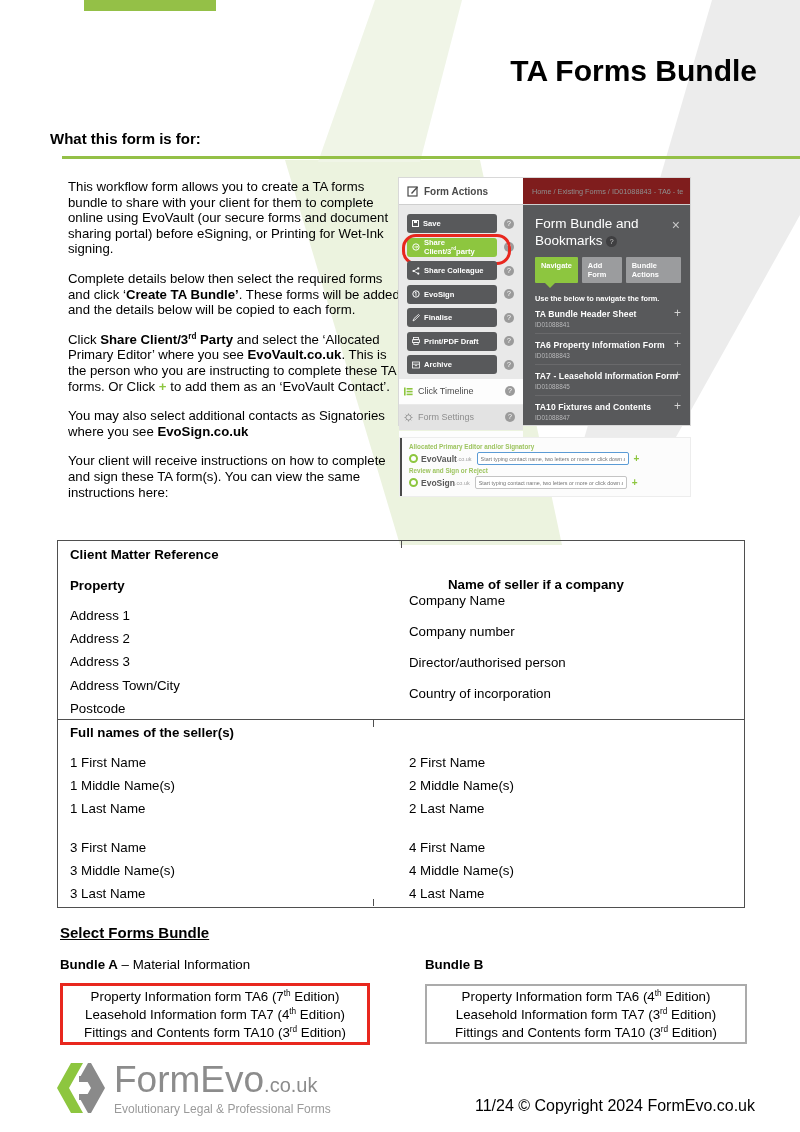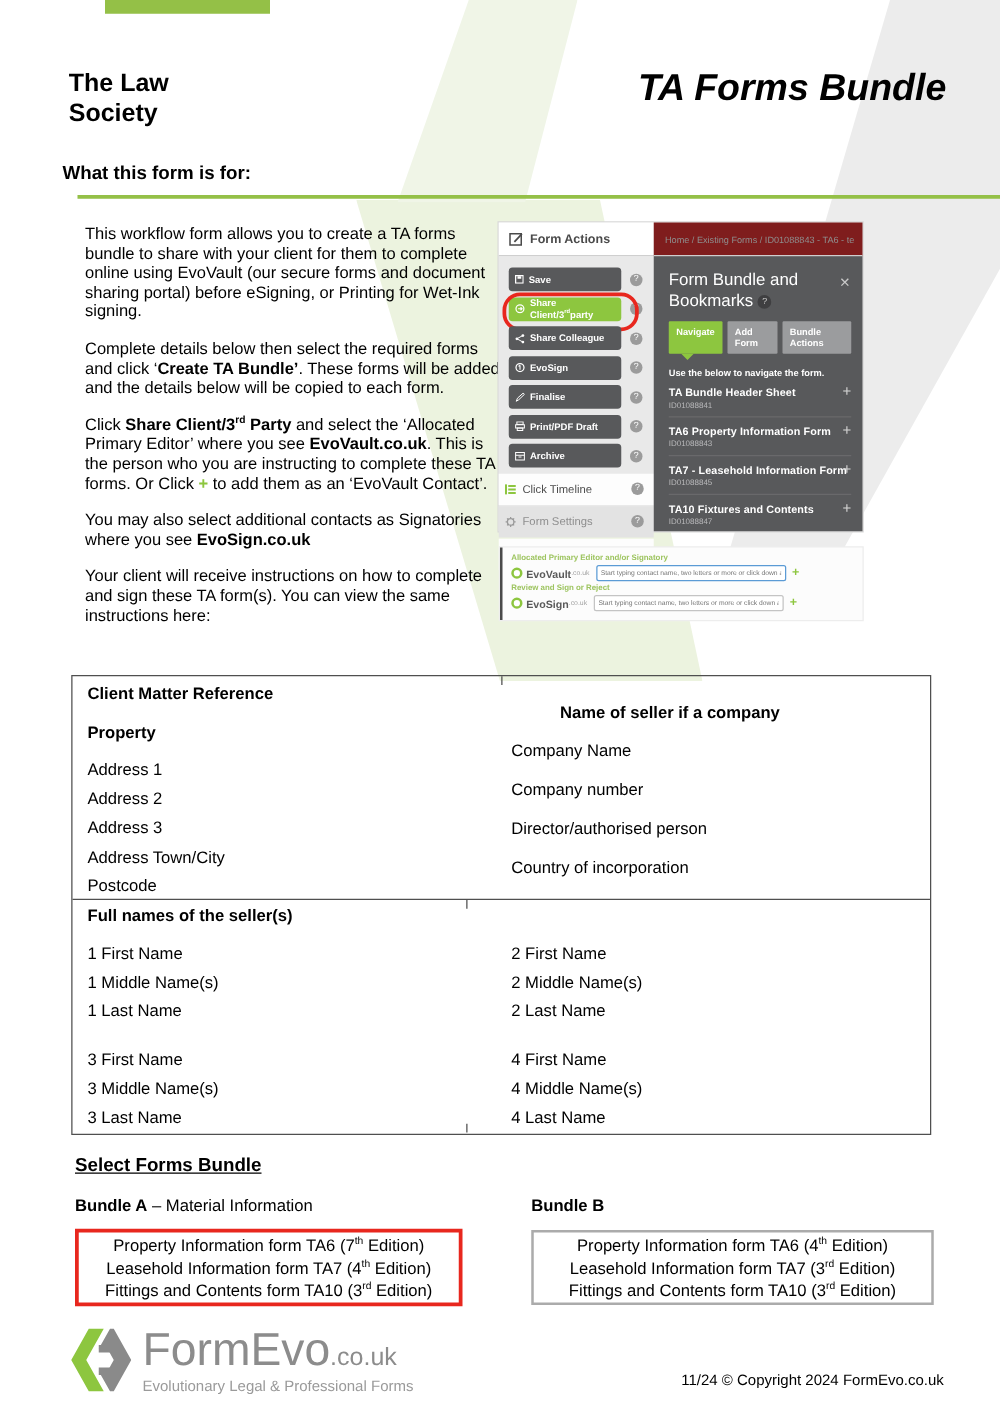--- a/index.html
+++ b/index.html
@@ -14,21 +14,21 @@
     clip-path:polygon(285px 160px,480px 160px,562px 545px,400px 545px);}
   .wm-green-top{left:0;top:0;width:800px;height:162px;background:#f0f5e7;
     clip-path:polygon(375px 0,462px 0,420px 162px,318px 162px);}
   .wm-gray{left:0;top:0;width:800px;height:480px;background:#ececec;
     clip-path:polygon(712px 0,800px 0,800px 215px,652px 480px,572px 480px);}
   .z{position:absolute;z-index:2;}
 
   
   .topbar{left:84px;top:0;width:132px;height:11px;background:#94c047;}
   .law{left:55px;top:55px;font-size:20px;font-weight:bold;line-height:24px;white-space:pre-line;}
-  .title{right:43px;top:54px;font-size:30px;font-weight:bold;font-style:italic;}
+  .title{right:43px;top:54px;font-size:30px;font-weight:bold;}
   .what{left:50px;top:130px;font-size:15px;font-weight:bold;}
   .rule{left:62px;top:156px;width:738px;height:3px;background:#94c047;}
 
   
   .intro{left:68px;top:179px;width:338px;font-size:13.2px;line-height:15.6px;}
   .intro p{margin:0 0 14px 0;}
 
   
   .shot{left:399px;top:178px;width:291px;height:247px;box-shadow:0 0 0 1px #d8d8d8;background:#e9e9e9;}
   .shot-head{display:flex;height:27px;}
@@ -86,36 +86,34 @@
   .blabel{font-size:13.3px;}
   .bbox{box-sizing:border-box;text-align:center;font-size:13.3px;line-height:17.8px;padding-top:2px;background:#fff;}
   .boxA{left:60px;top:983px;width:310px;height:62px;border:3px solid #e8271e;}
   .boxB{left:425px;top:984px;width:322px;height:60px;border:2px solid #ababab;}
 
   
   .flogo{left:55px;top:1062px;display:flex;align-items:flex-start;gap:9px;}
   .fbrand{font-size:37px;color:#8c8c8c;line-height:36px;}
   .ftld{font-size:20px;color:#8c8c8c;}
   .ftag{font-size:12px;color:#9a9a9a;margin-top:4px;}
-  .copyright{right:45px;top:1097px;font-size:12px;}
+  .copyright{right:45px;top:1097px;font-size:16px;}
 
   svg{display:block;}
 </style>
 </head>
 <body>
 
 <div class="page">
 
   <div class="wm wm-gray"></div>
   <div class="wm wm-green"></div>
   <div class="wm wm-green-top"></div>
 
   <div class="abs z topbar"></div>
-  <div class="abs z law">The Law
-Society</div>
   <div class="abs z title">TA Forms Bundle</div>
   <div class="abs z what">What this form is for:</div>
   <div class="abs z rule"></div>
 
   <div class="abs z intro">
     <p><span>This workflow form allows you to create a TA forms bundle to share with your client for them to complete online using EvoVault (our secure forms and document sharing portal) before eSigning, or Printing for Wet-Ink signing.</span></p>
     <p><span>Complete details below then select the required forms and click ‘</span><span style="font-weight: bold;">Create TA Bundle’</span><span>. These forms will be added and the details below will be copied to each form.</span></p>
     <p><span>Click </span><span style="font-weight: bold;">Share Client/3</span><sup style="font-weight: bold;">rd</sup><span style="font-weight: bold;"> Party</span><span> and select the ‘Allocated Primary Editor’ where you see </span><span style="font-weight: bold;">EvoVault.co.uk</span><span>.  This is the person who you are instructing to complete these TA forms.  Or Click </span><span style="font-weight: bold; color: rgb(141, 198, 63);">+</span><span> to add them as an ‘EvoVault Contact’.</span></p>
     <p><span>You may also select additional contacts as Signatories where you see </span><span style="font-weight: bold;">EvoSign.co.uk</span></p>
     <p><span>Your client will receive instructions on how to complete and sign these TA form(s).  You can view the same instructions here:</span></p>
@@ -300,21 +298,21 @@
 
   <div class="abs z dtable">
     <span class="b" style="left:12px;top:6px;">Client Matter Reference</span>
     <span class="b" style="left:12px;top:37px;">Property</span>
     <span style="left:12px;top:67px;">Address 1</span>
     <span style="left:12px;top:90px;">Address 2</span>
     <span style="left:12px;top:113px;">Address 3</span>
     <span style="left:12px;top:137px;">Address Town/City</span>
     <span style="left:12px;top:160px;">Postcode</span>
 
-    <span class="b" style="left:351px;top:21px;padding-left:39px;">Name of seller if a company</span>
+    <span class="b" style="left:351px;top:36px;padding-left:39px;">Name of seller if a company</span>
     <span style="left:351px;top:52px;">Company Name</span>
     <span style="left:351px;top:83px;">Company number</span>
     <span style="left:351px;top:114px;">Director/authorised person</span>
     <span style="left:351px;top:145px;">Country of incorporation</span>
 
     <div class="sep"></div>
     <div class="tick" style="left:343px;top:0;"></div>
     <div class="tick" style="left:315px;top:179px;"></div>
     <div class="tick" style="left:315px;top:358px;"></div>
 

